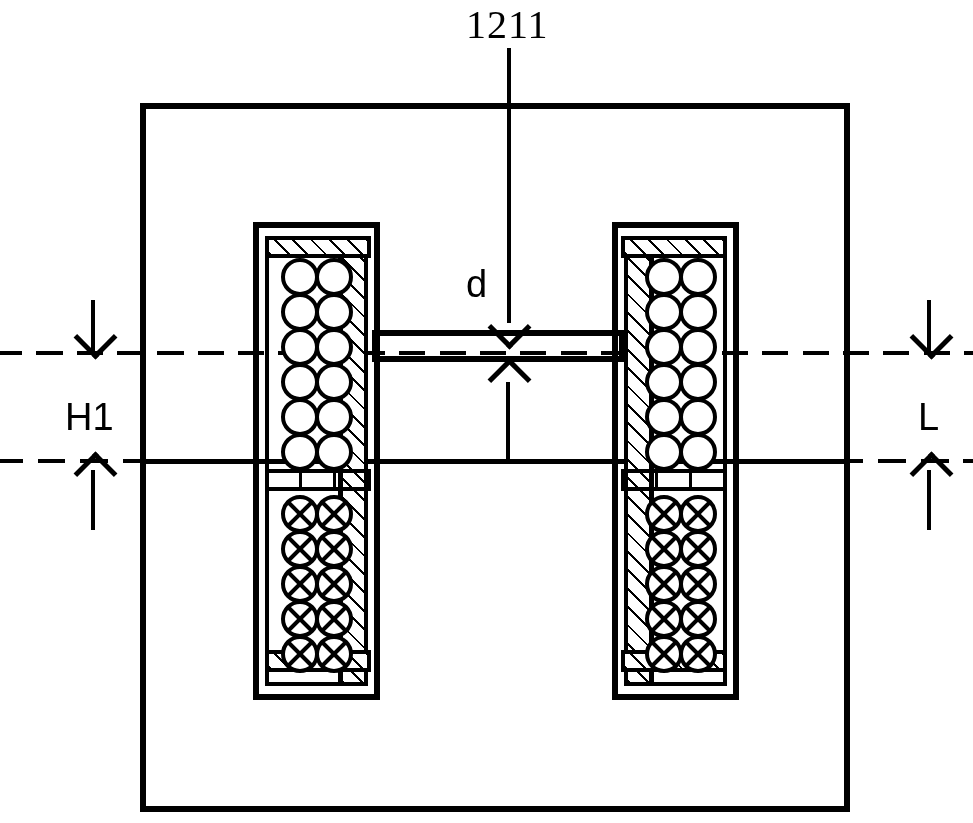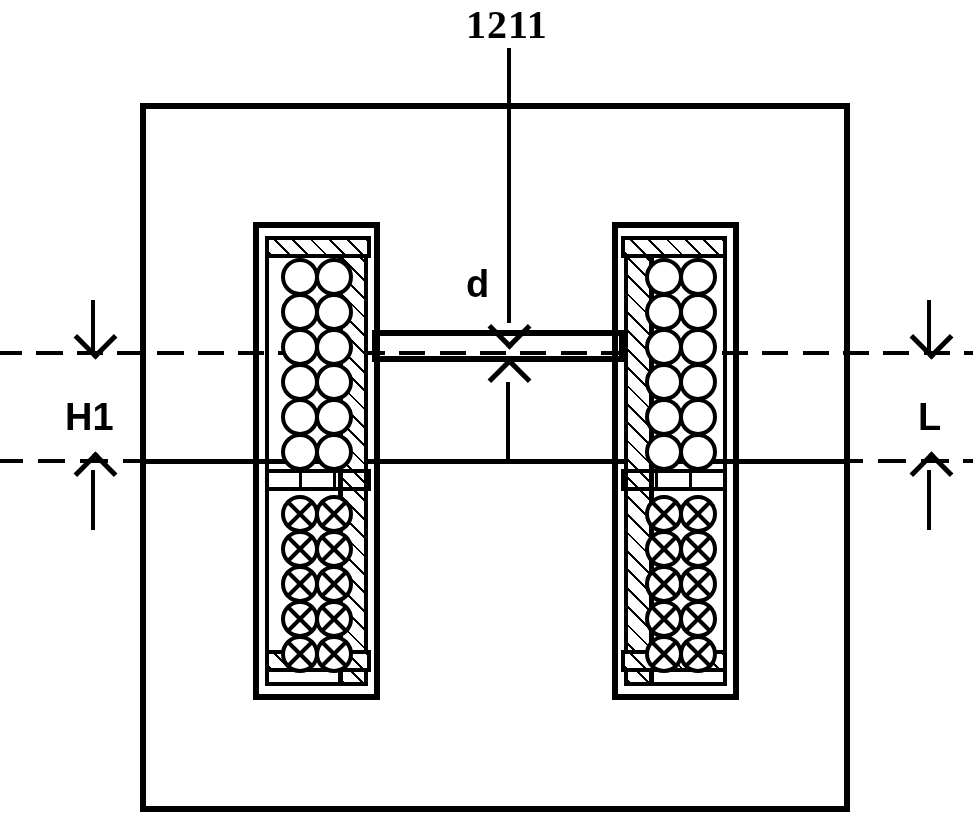--- a/index.html
+++ b/index.html
@@ -104,21 +104,20 @@
   .chev.down { transform: rotate(-45deg); }
   .chev.up   { transform: rotate(135deg); }
 
   
   .lbl {
     position: absolute;
     color: #000000;
     line-height: 1;
     white-space: pre;
     user-select: none;
-    font-weight: bold;
   }
   .lbl-ref {
     font-size: 40px;
     letter-spacing: 1px;
   }
   .lbl-dim {
     font-family: "Liberation Sans", sans-serif;
     font-size: 38px;
   }
   .lbl-d {

